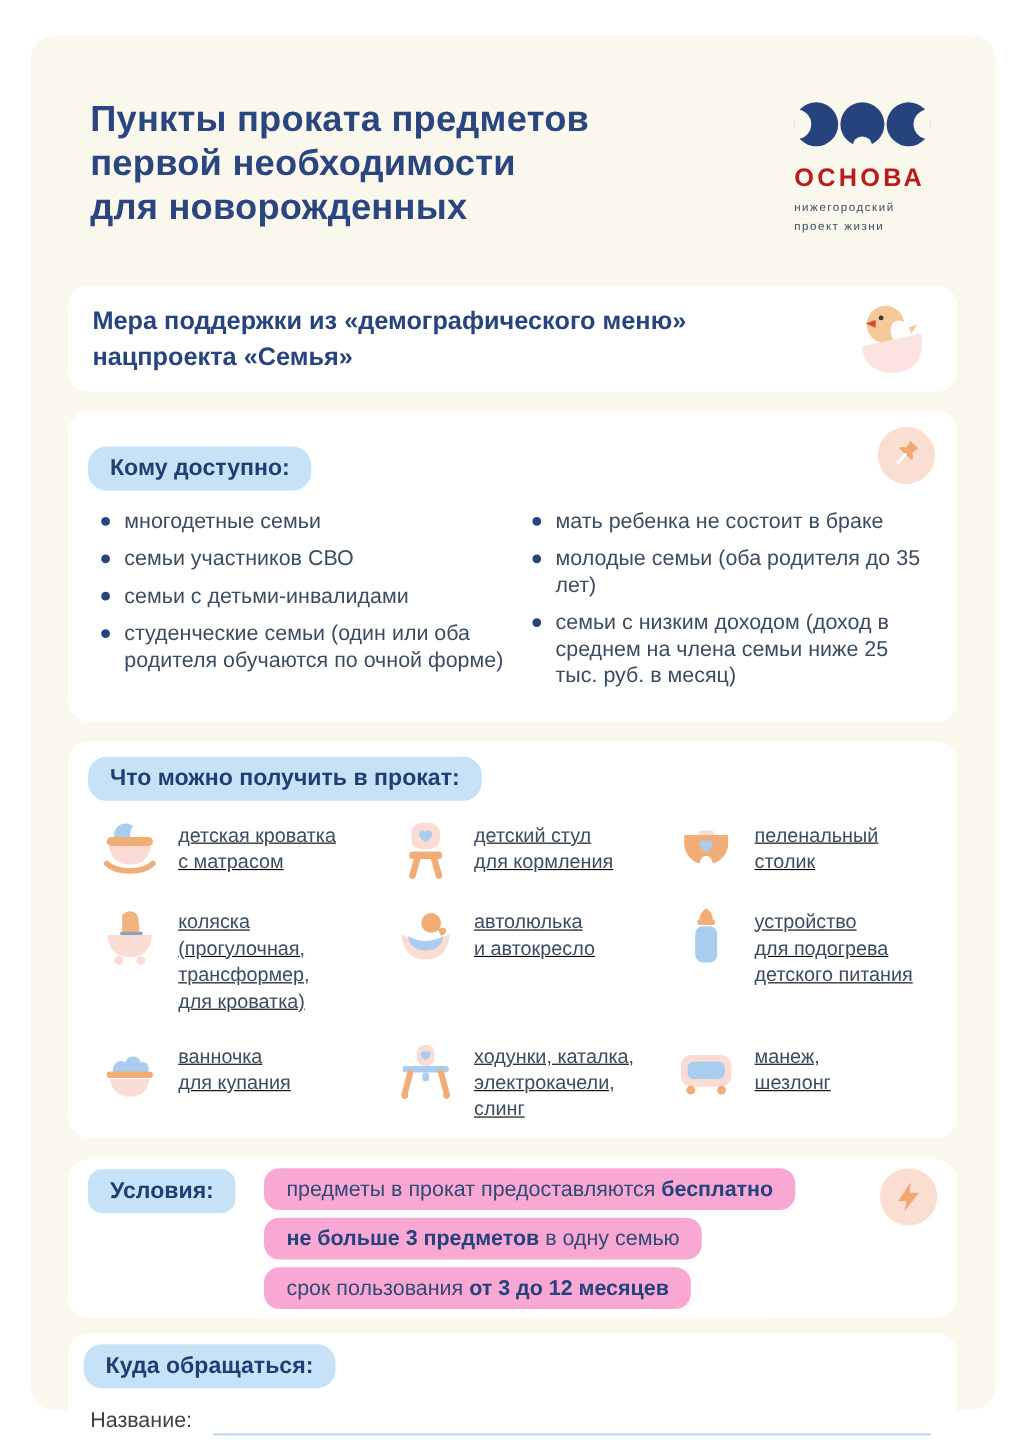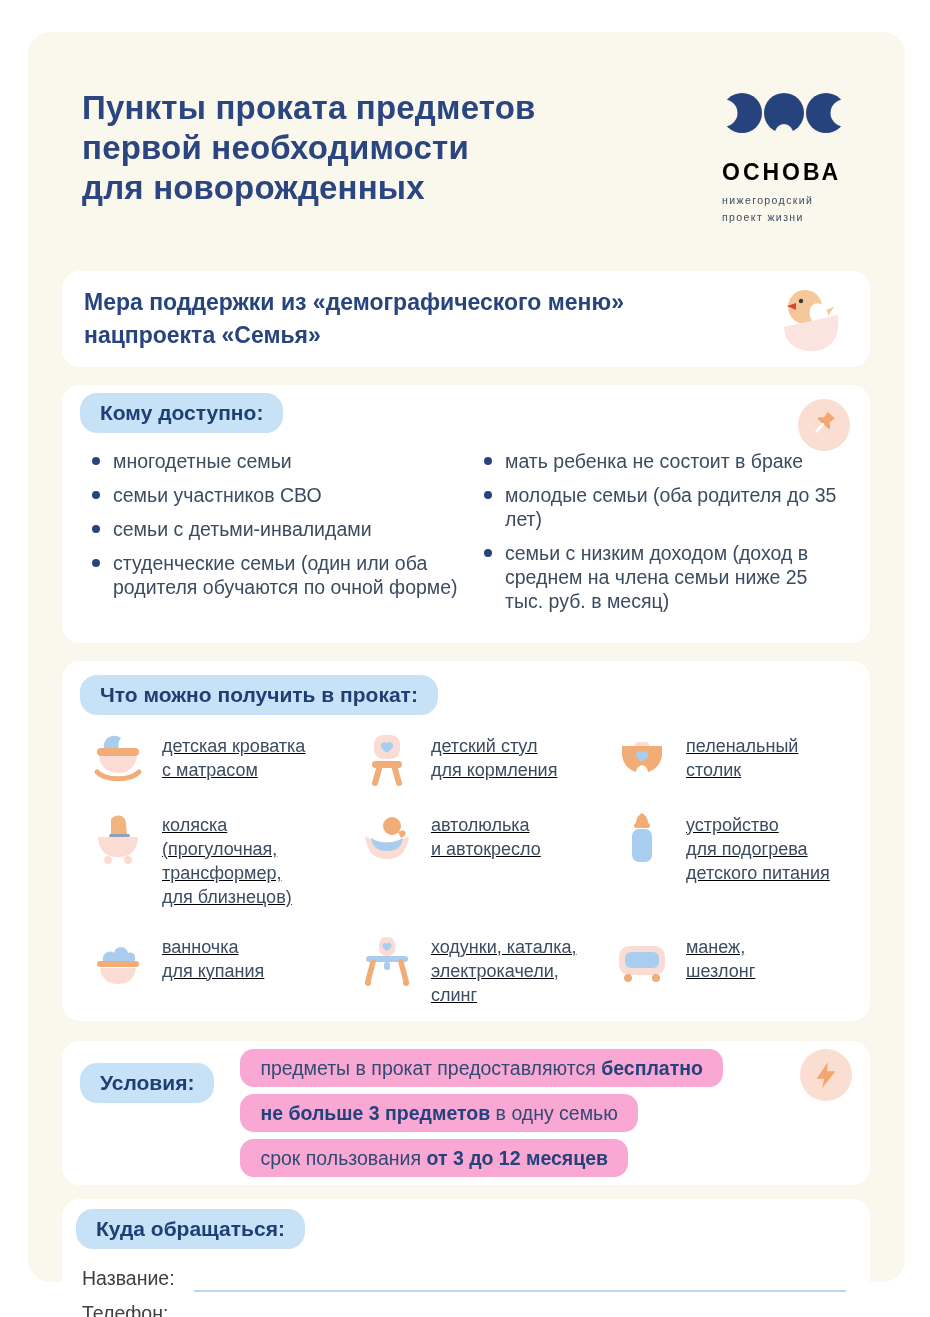--- a/index.html
+++ b/index.html
@@ -14,37 +14,37 @@
     padding:56px 35px 0 34px;
   }
   
   .header{display:flex;justify-content:space-between;align-items:flex-start;
     padding:0 24px 0 20px;margin-bottom:44px;}
   .title{
     margin:0;font-size:33px;line-height:40px;font-weight:bold;
     color:#2a4580;white-space:pre-line;letter-spacing:.2px;
   }
   .logo{display:flex;flex-direction:column;align-items:flex-start;width:124px;margin-top:2px;}
-  .logo-name{font-size:23px;font-weight:bold;color:#000000;letter-spacing:3px;margin-top:19px;}
+  .logo-name{font-size:23px;font-weight:bold;color:#b91c1c;letter-spacing:3px;margin-top:7px;}
   .logo-tagline{font-size:10.5px;color:#3d4d61;letter-spacing:1.4px;line-height:1.65;
     white-space:pre-line;margin-top:6px;}
   
   .card{background:#ffffff;border-radius:18px;box-sizing:border-box;}
   .measure-card{
     height:96px;display:flex;align-items:center;justify-content:space-between;
     padding:0 26px 0 22px;margin-bottom:18px;
   }
   .measure-text{margin:0;font-size:23px;font-weight:bold;color:#27447e;
     line-height:33px;white-space:pre-line;}
   .badge{
     display:inline-block;background:#c7e1f6;color:#1f3e74;font-weight:bold;
     font-size:21px;padding:8px 20px;border-radius:17px;
   }
   
-  .who-card{position:relative;padding:8px 26px 20px 18px;margin-bottom:18px;}
+  .who-card{position:relative;padding:32px 26px 20px 18px;margin-bottom:18px;}
   .icon-circle{
     position:absolute;width:52px;height:52px;border-radius:50%;
     background:#fbded2;display:flex;align-items:center;justify-content:center;
   }
   .who-card .icon-circle{top:14px;right:20px;}
   .who-cols{display:grid;grid-template-columns:392px 1fr;margin-top:16px;padding-left:12px;}
   ul.bullets{list-style:none;margin:0;padding:0;}
   ul.bullets li{
     display:flex;gap:13px;font-size:19.5px;color:#3c4c60;line-height:24px;
     margin-bottom:10px;
@@ -58,21 +58,21 @@
   .rent-grid{
     display:grid;grid-template-columns:1.06fr 1fr 1fr;
     column-gap:10px;row-gap:13px;margin-top:16px;padding-left:10px;gap:23px;
   }
   .rent-item{display:flex;gap:16px;align-items:flex-start;}
   .rent-item .ric{flex:none;width:56px;height:56px;}
   .rent-label{font-size:18px;color:#3c4c60;line-height:24px;white-space:pre-line;padding-top:3px;}
   
   .conditions-card{position:relative;display:flex;gap:26px;align-items:flex-start;
     padding:8px 24px 8px 18px;margin-bottom:14px;}
-  .conditions-card .badge{margin-top:14px;}
+  .conditions-card .badge{margin-top:1px;border-radius:13px;}
   .cond-pills{display:flex;flex-direction:column;gap:7px;}
   .pill{
     background:#f9a8d4;border-radius:14px;padding:8px 20px;width:fit-content;
     font-size:19.5px;color:#2f4a73;line-height:22px;
   }
   .pill b{color:#24427b;}
   .conditions-card .icon-circle{top:8px;right:18px;}
   
   .contact-card{padding:10px 24px 16px 14px;}
   .contact-rows{margin-top:8px;padding-left:6px;}
@@ -194,21 +194,21 @@
           <svg width="56" height="56" viewBox="0 0 56 56">
             <path d="M21 26 L21 9 C27 3 35 5 36 13 L37 26 Z" fill="#f0b47e"></path>
             <rect x="19" y="24" width="21" height="3" rx="1.5" fill="#8fa3b8"></rect>
             <path d="M8 27 C9 42 17 47 28 47 C39 47 47 42 48 27 Z" fill="#fbdcd4"></path>
             <circle cx="18" cy="50" r="4" fill="#fbdcd4"></circle>
             <circle cx="38" cy="50" r="4" fill="#fbdcd4"></circle>
           </svg>
         </span>
         <span class="rent-label">коляска (прогулочная,
 трансформер,
-для близнецов)</span>
+для кроватка)</span>
       </div>
 
       <div class="rent-item">
         <span class="ric">
           <svg width="56" height="56" viewBox="0 0 56 56">
             <circle cx="33" cy="16" r="9" fill="#f2ac76"></circle>
             <path d="M39 22 C47 17 50 25 42 28 Z" fill="#f2ac76"></path>
             <path d="M6 26 C8 43 16 49 28 49 C40 49 48 43 50 26 C35 35 20 35 6 26 Z" fill="#fbdcd4"></path>
             <path d="M12 28 C13 37 19 41 28 41 C37 41 43 37 44 28 C33 34 22 34 12 28 Z" fill="#a9cdef"></path>
           </svg>

